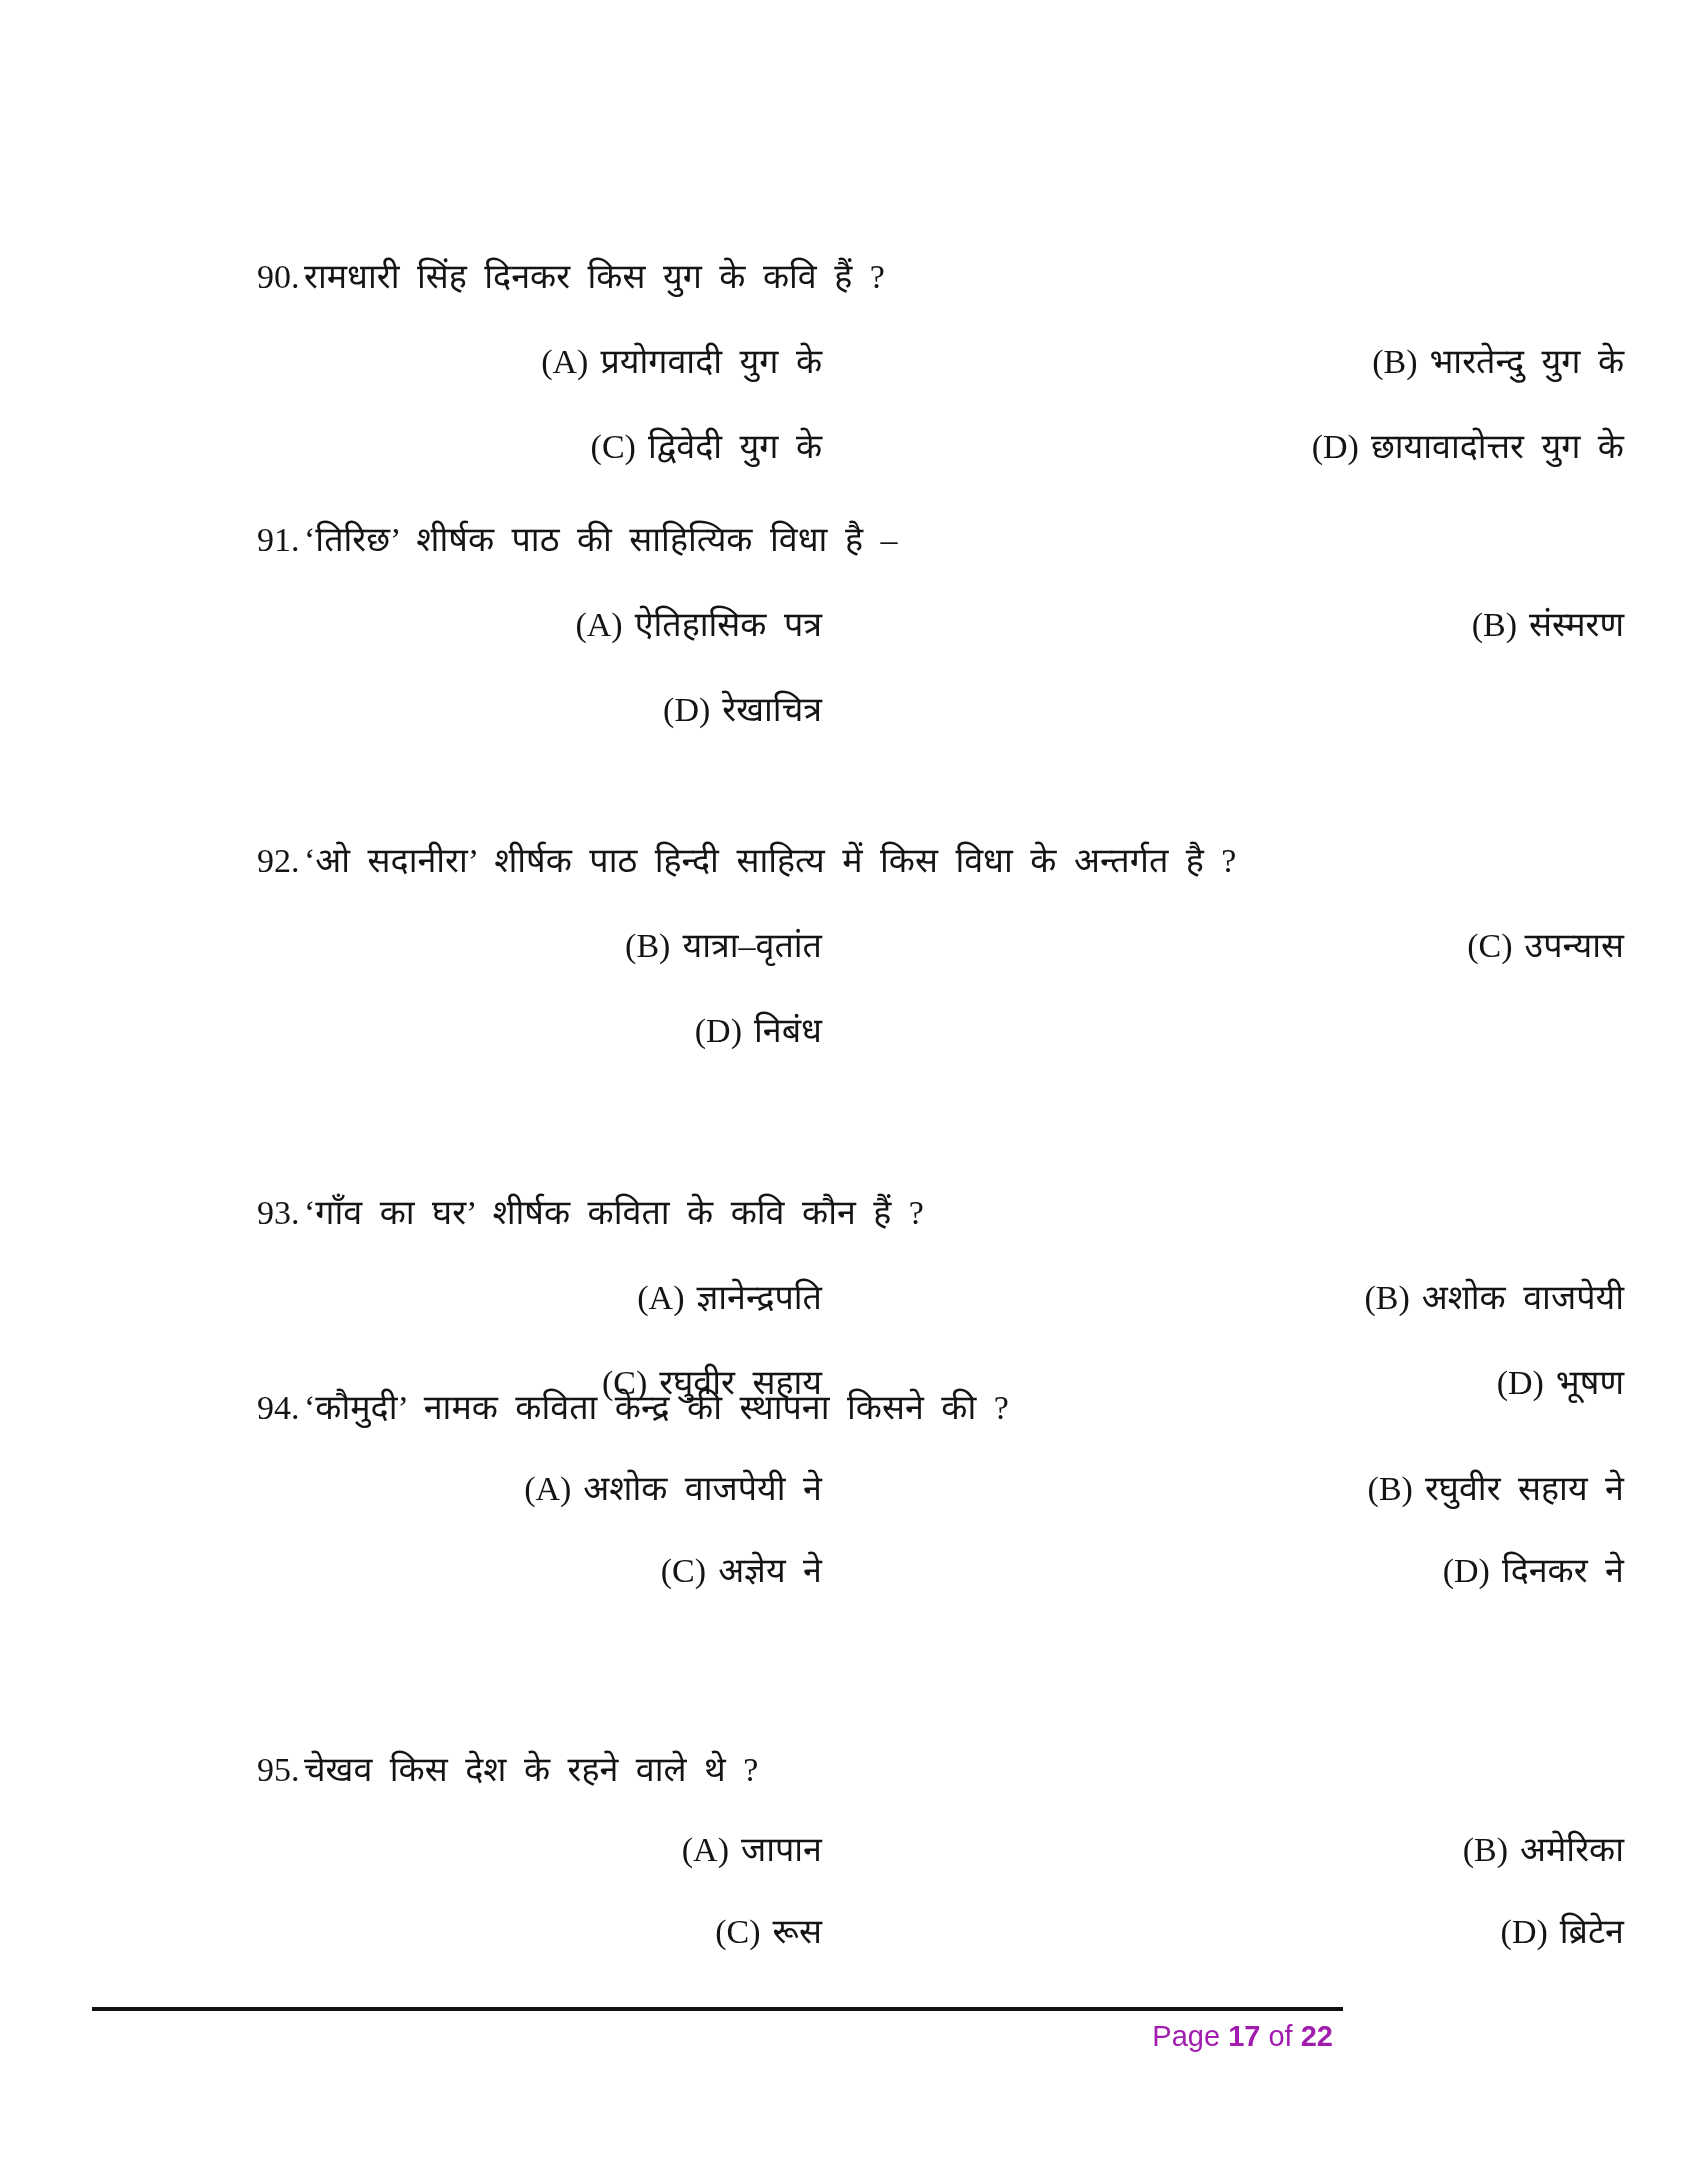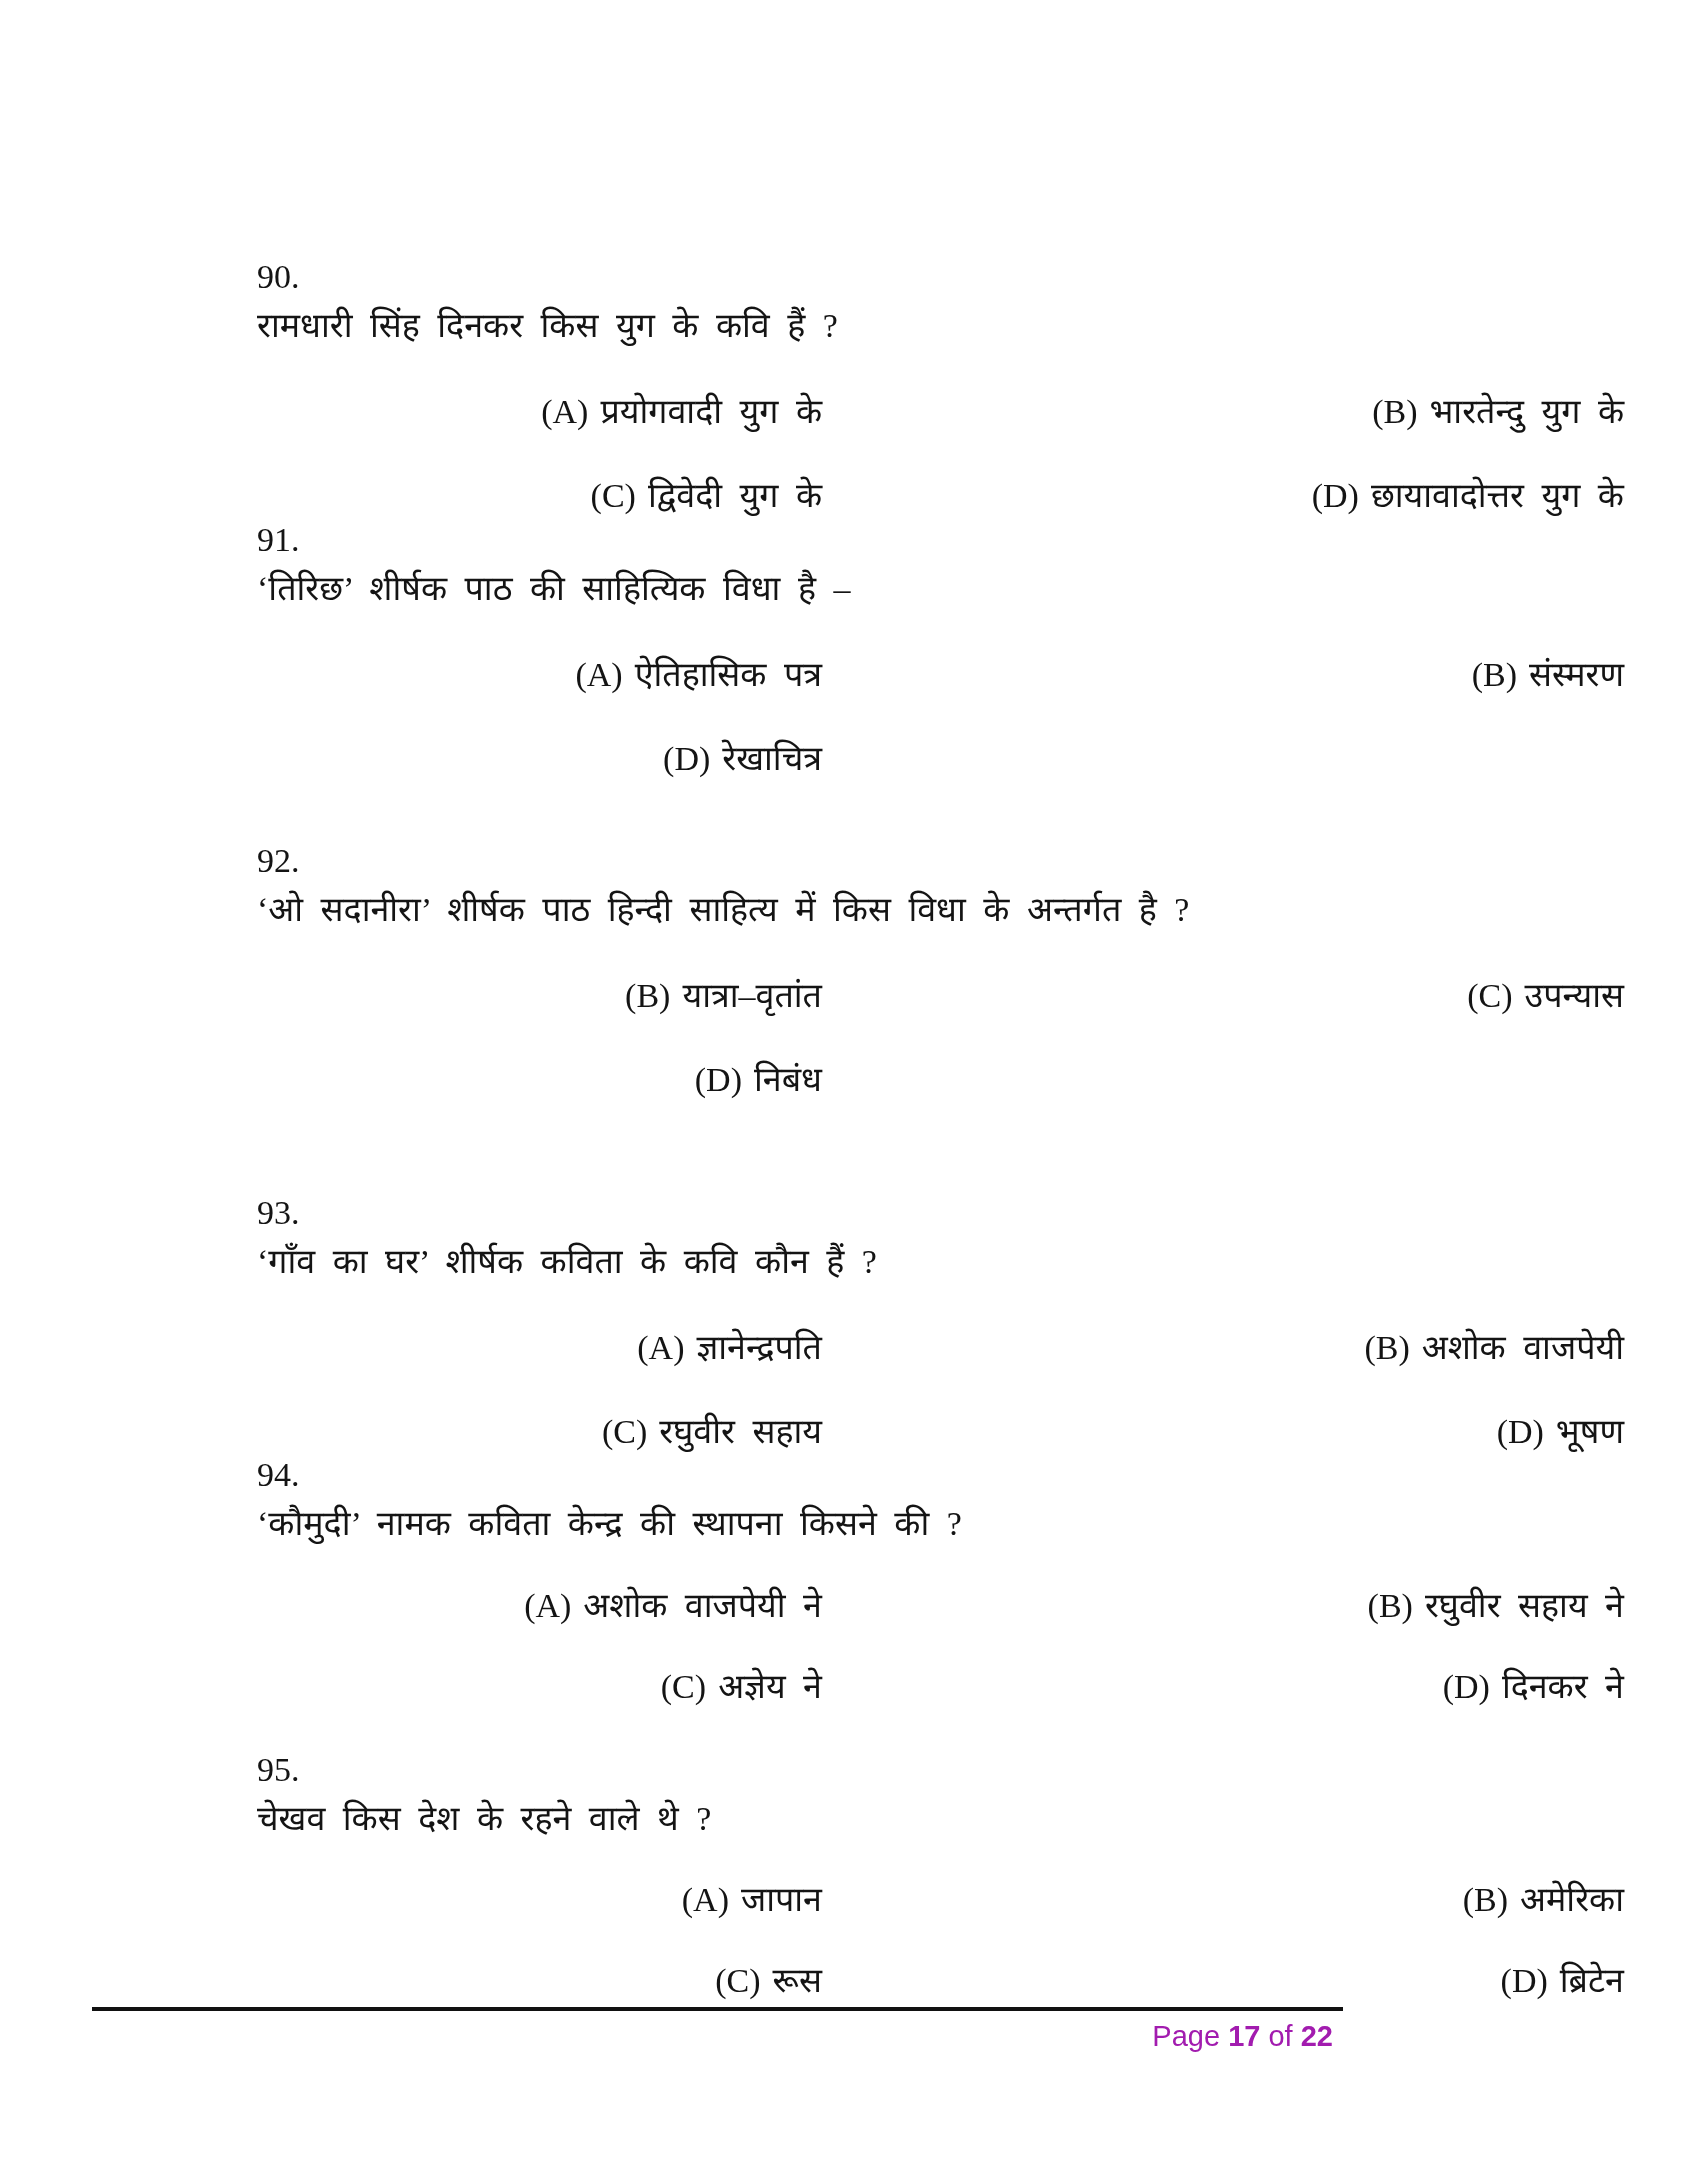--- a/index.html
+++ b/index.html
@@ -20,21 +20,20 @@
     position: absolute;
     left: 257px;
     right: 59px;
   }
   .q-line {
     display: flex;
     font-size: 34px;
     line-height: 1.45;
     word-spacing: 9px;
     white-space: nowrap;
-    flex-direction: column;
   }
   .q-num {
     flex: 0 0 47px;
     word-spacing: normal;
   }
   .options {
     margin-left: 37px;
     margin-top: 36px;
     display: grid;
     grid-template-columns: 528px auto;
@@ -120,21 +119,21 @@
       <span class="q-text">‘गाँव का घर’ शीर्षक कविता के कवि कौन हैं ?</span>
     </div>
     <div class="options">
       <div class="option"><span class="opt-label">(A)</span><span class="opt-text">ज्ञानेन्द्रपति</span></div>
       <div class="option"><span class="opt-label">(B)</span><span class="opt-text">अशोक वाजपेयी</span></div>
       <div class="option"><span class="opt-label">(C)</span><span class="opt-text">रघुवीर सहाय</span></div>
       <div class="option"><span class="opt-label">(D)</span><span class="opt-text">भूषण</span></div>
     </div>
   </div>
 
-  <div class="question" style="top:1450px;">
+  <div class="question" style="top:1383px;">
     <div class="q-line">
       <span class="q-num">94.</span>
       <span class="q-text">‘कौमुदी’ नामक कविता केन्द्र की स्थापना किसने की ?</span>
     </div>
     <div class="options" style="margin-top:32px; row-gap:32px;">
       <div class="option"><span class="opt-label">(A)</span><span class="opt-text">अशोक वाजपेयी ने</span></div>
       <div class="option"><span class="opt-label">(B)</span><span class="opt-text">रघुवीर सहाय ने</span></div>
       <div class="option"><span class="opt-label">(C)</span><span class="opt-text">अज्ञेय ने</span></div>
       <div class="option"><span class="opt-label">(D)</span><span class="opt-text">दिनकर ने</span></div>
     </div>

